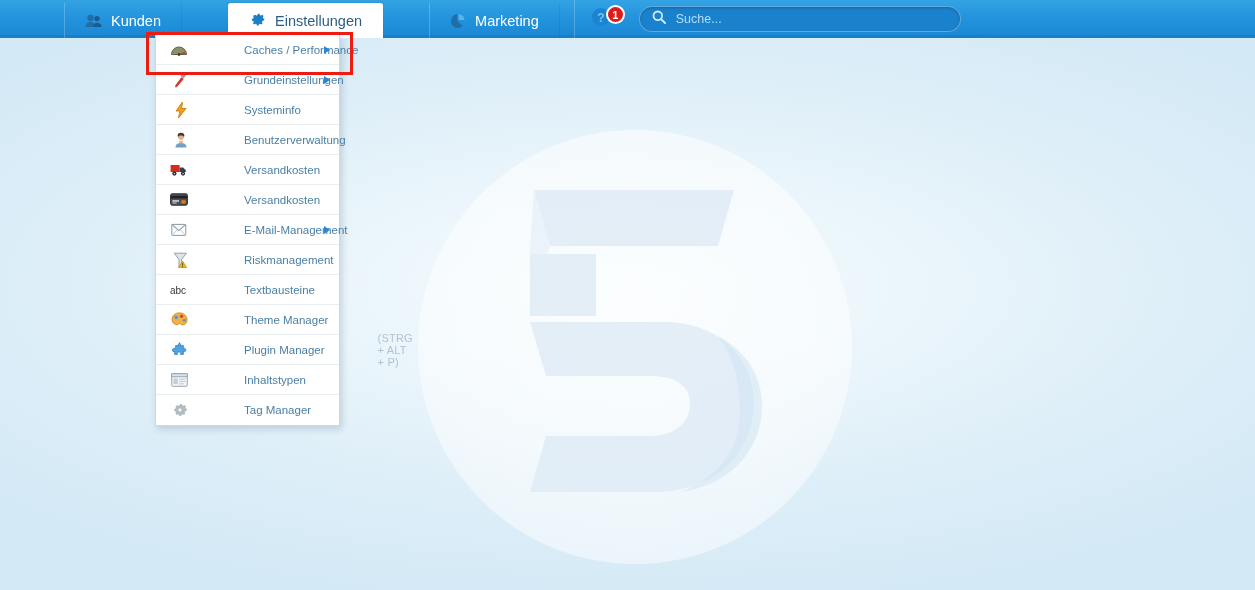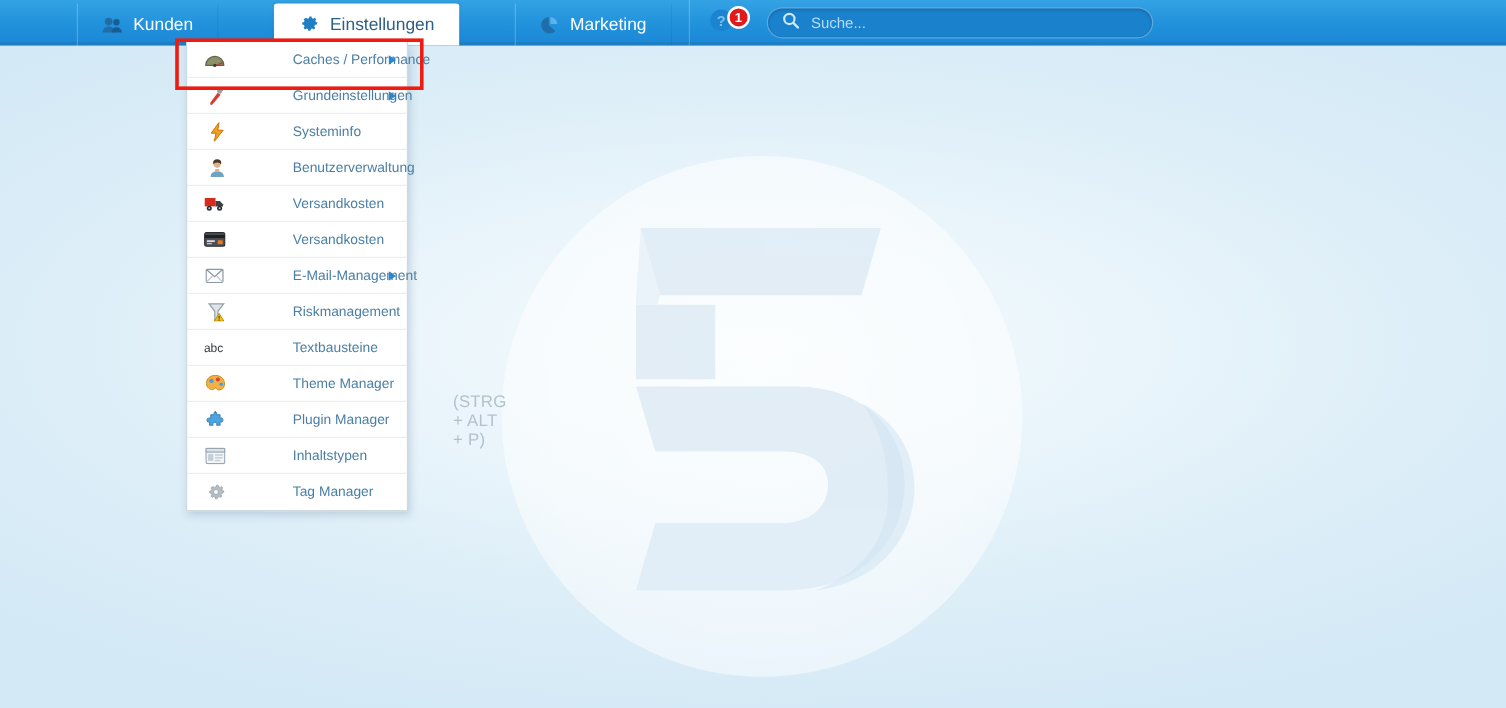--- a/index.html
+++ b/index.html
@@ -88,21 +88,21 @@
   .mi{
     position:relative;display:flex;align-items:center;
     height:30px;padding:0 24px 0 11px;box-sizing:border-box;
     border-bottom:1px solid #e9eef1;cursor:pointer;gap:48px;
   }
   .mi:last-child{border-bottom:none;}
   .mi .mi-ic{width:21px;height:18px;display:flex;align-items:center;justify-content:flex-end;flex:0 0 21px;}
   .mi .mi-label{
     margin-left:8px;color:#4a7fa5;font-size:11.5px;white-space:nowrap;
   }
-  .mi .mi-short{color:#b2c2cd;font-size:14px;margin-left:5px;letter-spacing:.2px;}
+  .mi .mi-short{color:#b2c2cd;font-size:11px;margin-left:5px;letter-spacing:.2px;}
   .mi .mi-arrow{
     position:absolute;right:9px;top:50%;transform:translateY(-50%);
     width:0;height:0;border-left:6px solid #2a86d0;
     border-top:4.5px solid transparent;border-bottom:4.5px solid transparent;
   }
 
   
   #annot{
     position:absolute;left:146px;top:32px;width:207px;height:43px;
     border:3px solid #ee1b11;box-sizing:border-box;z-index:40;pointer-events:none;

